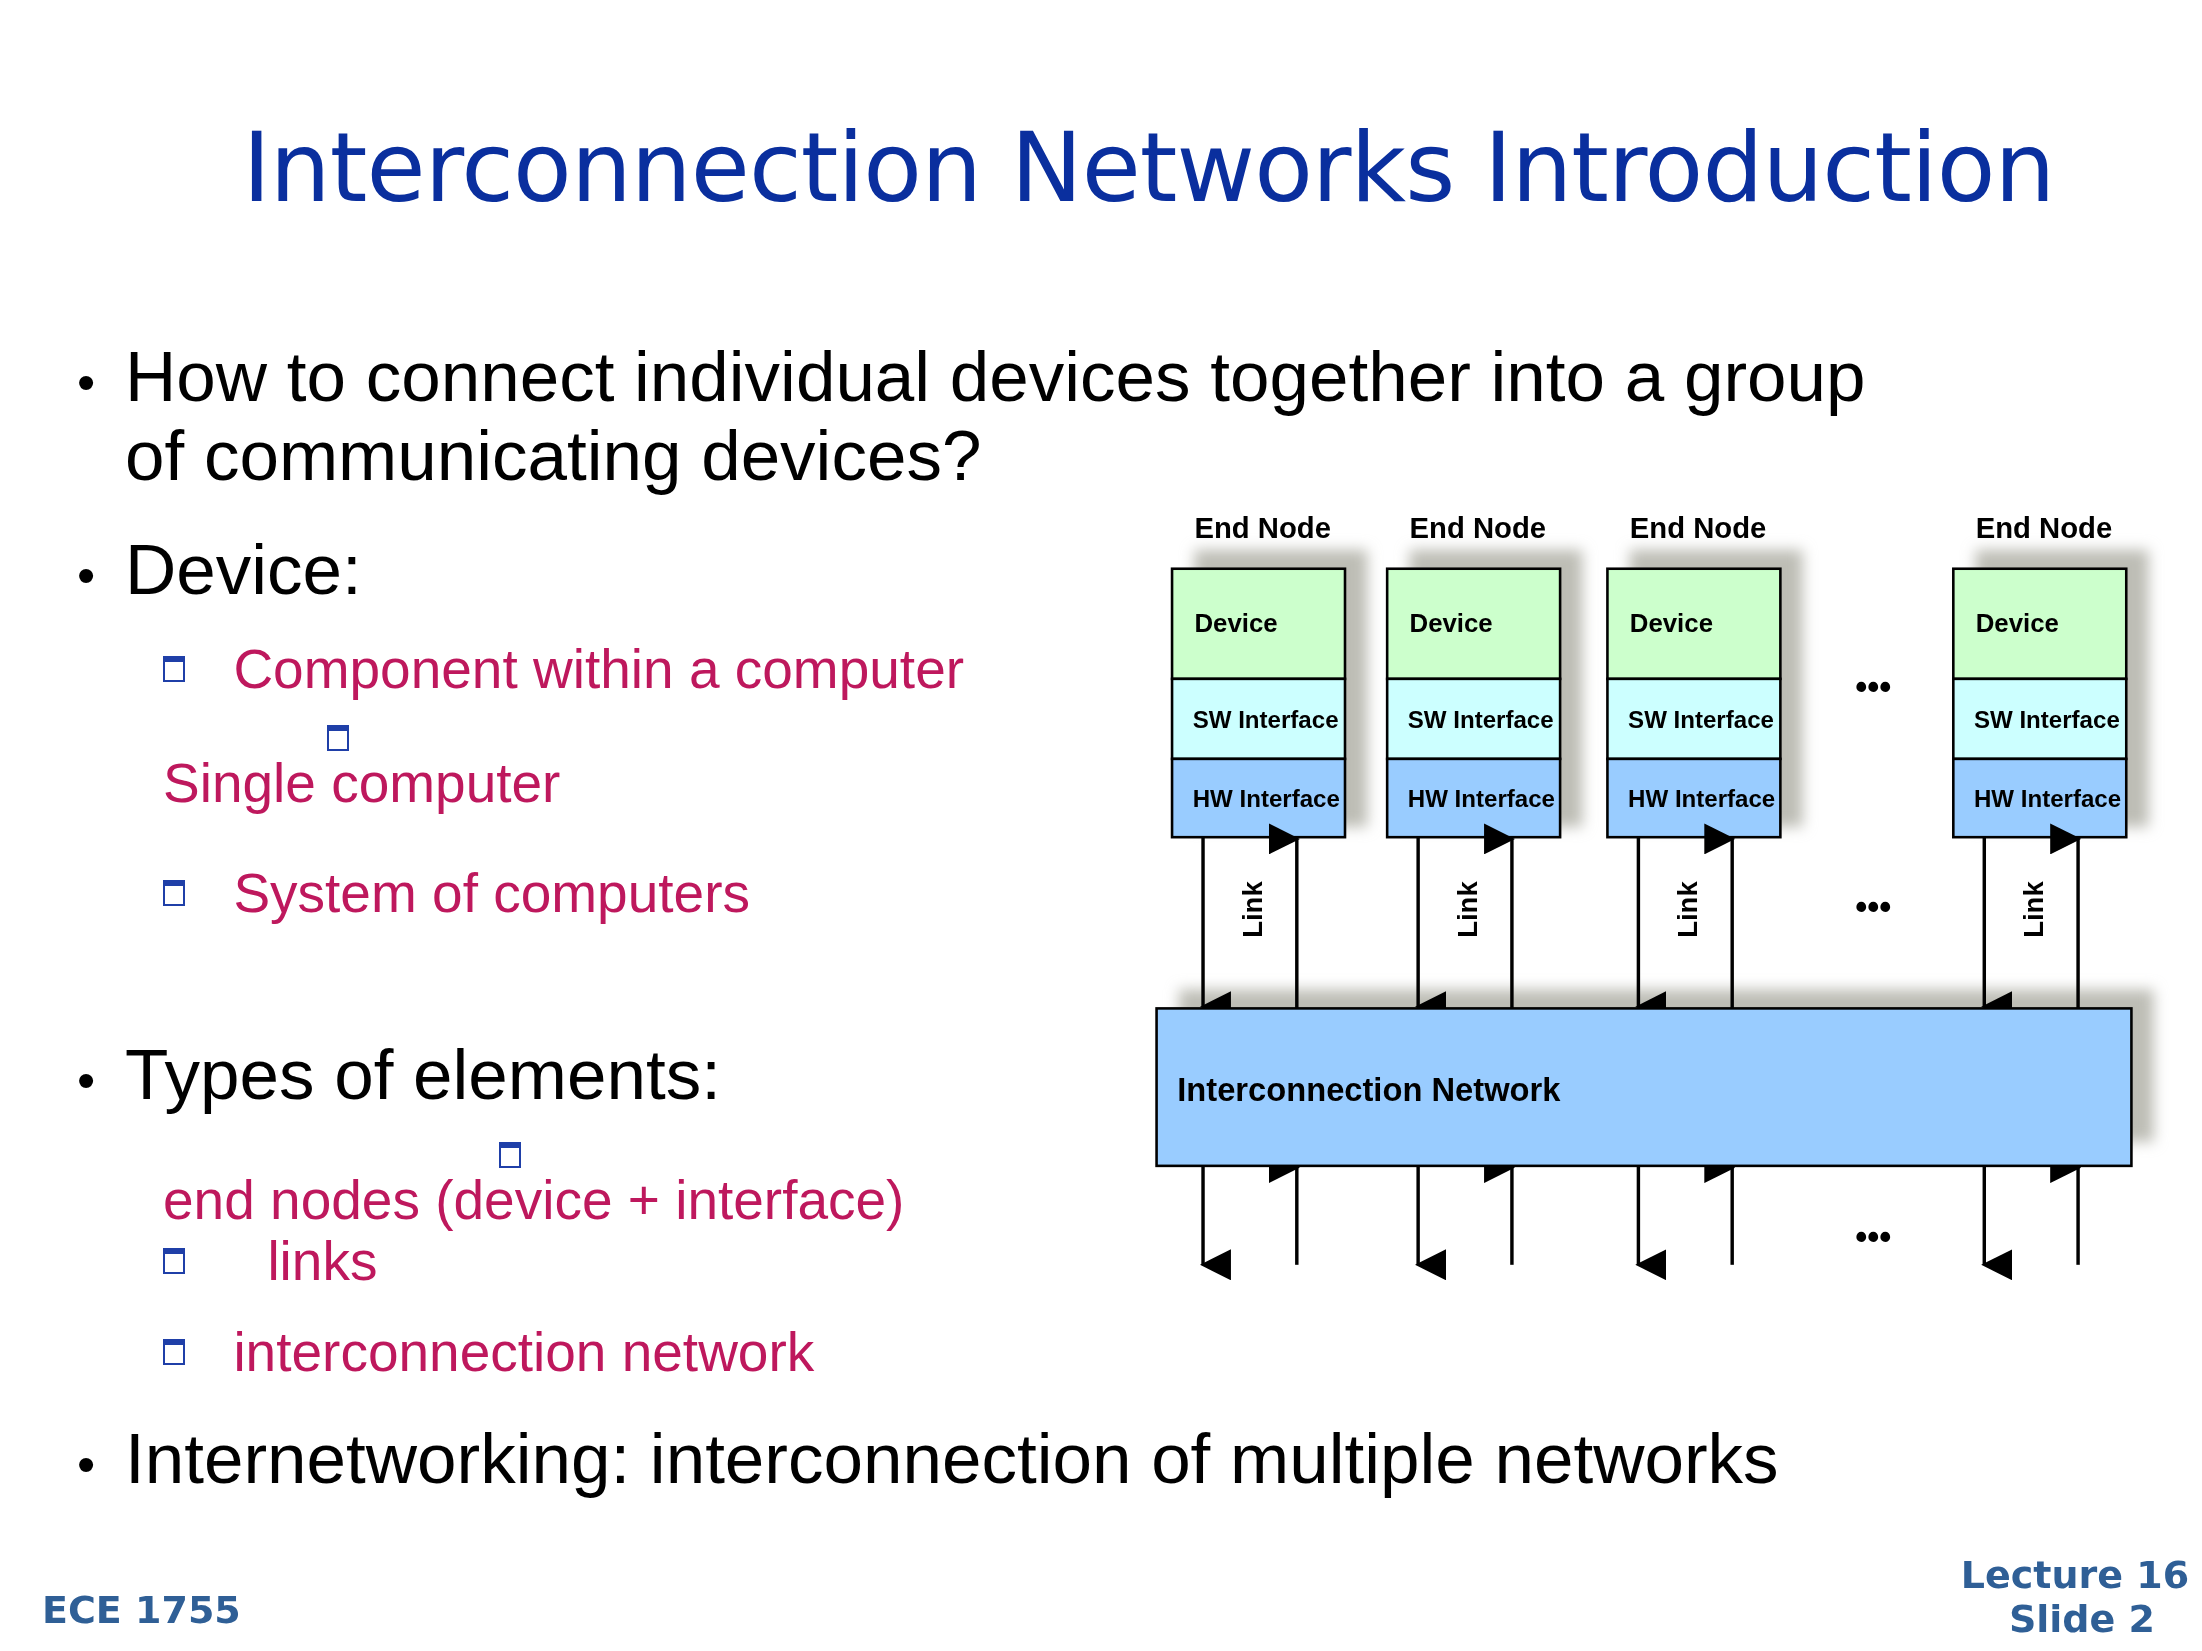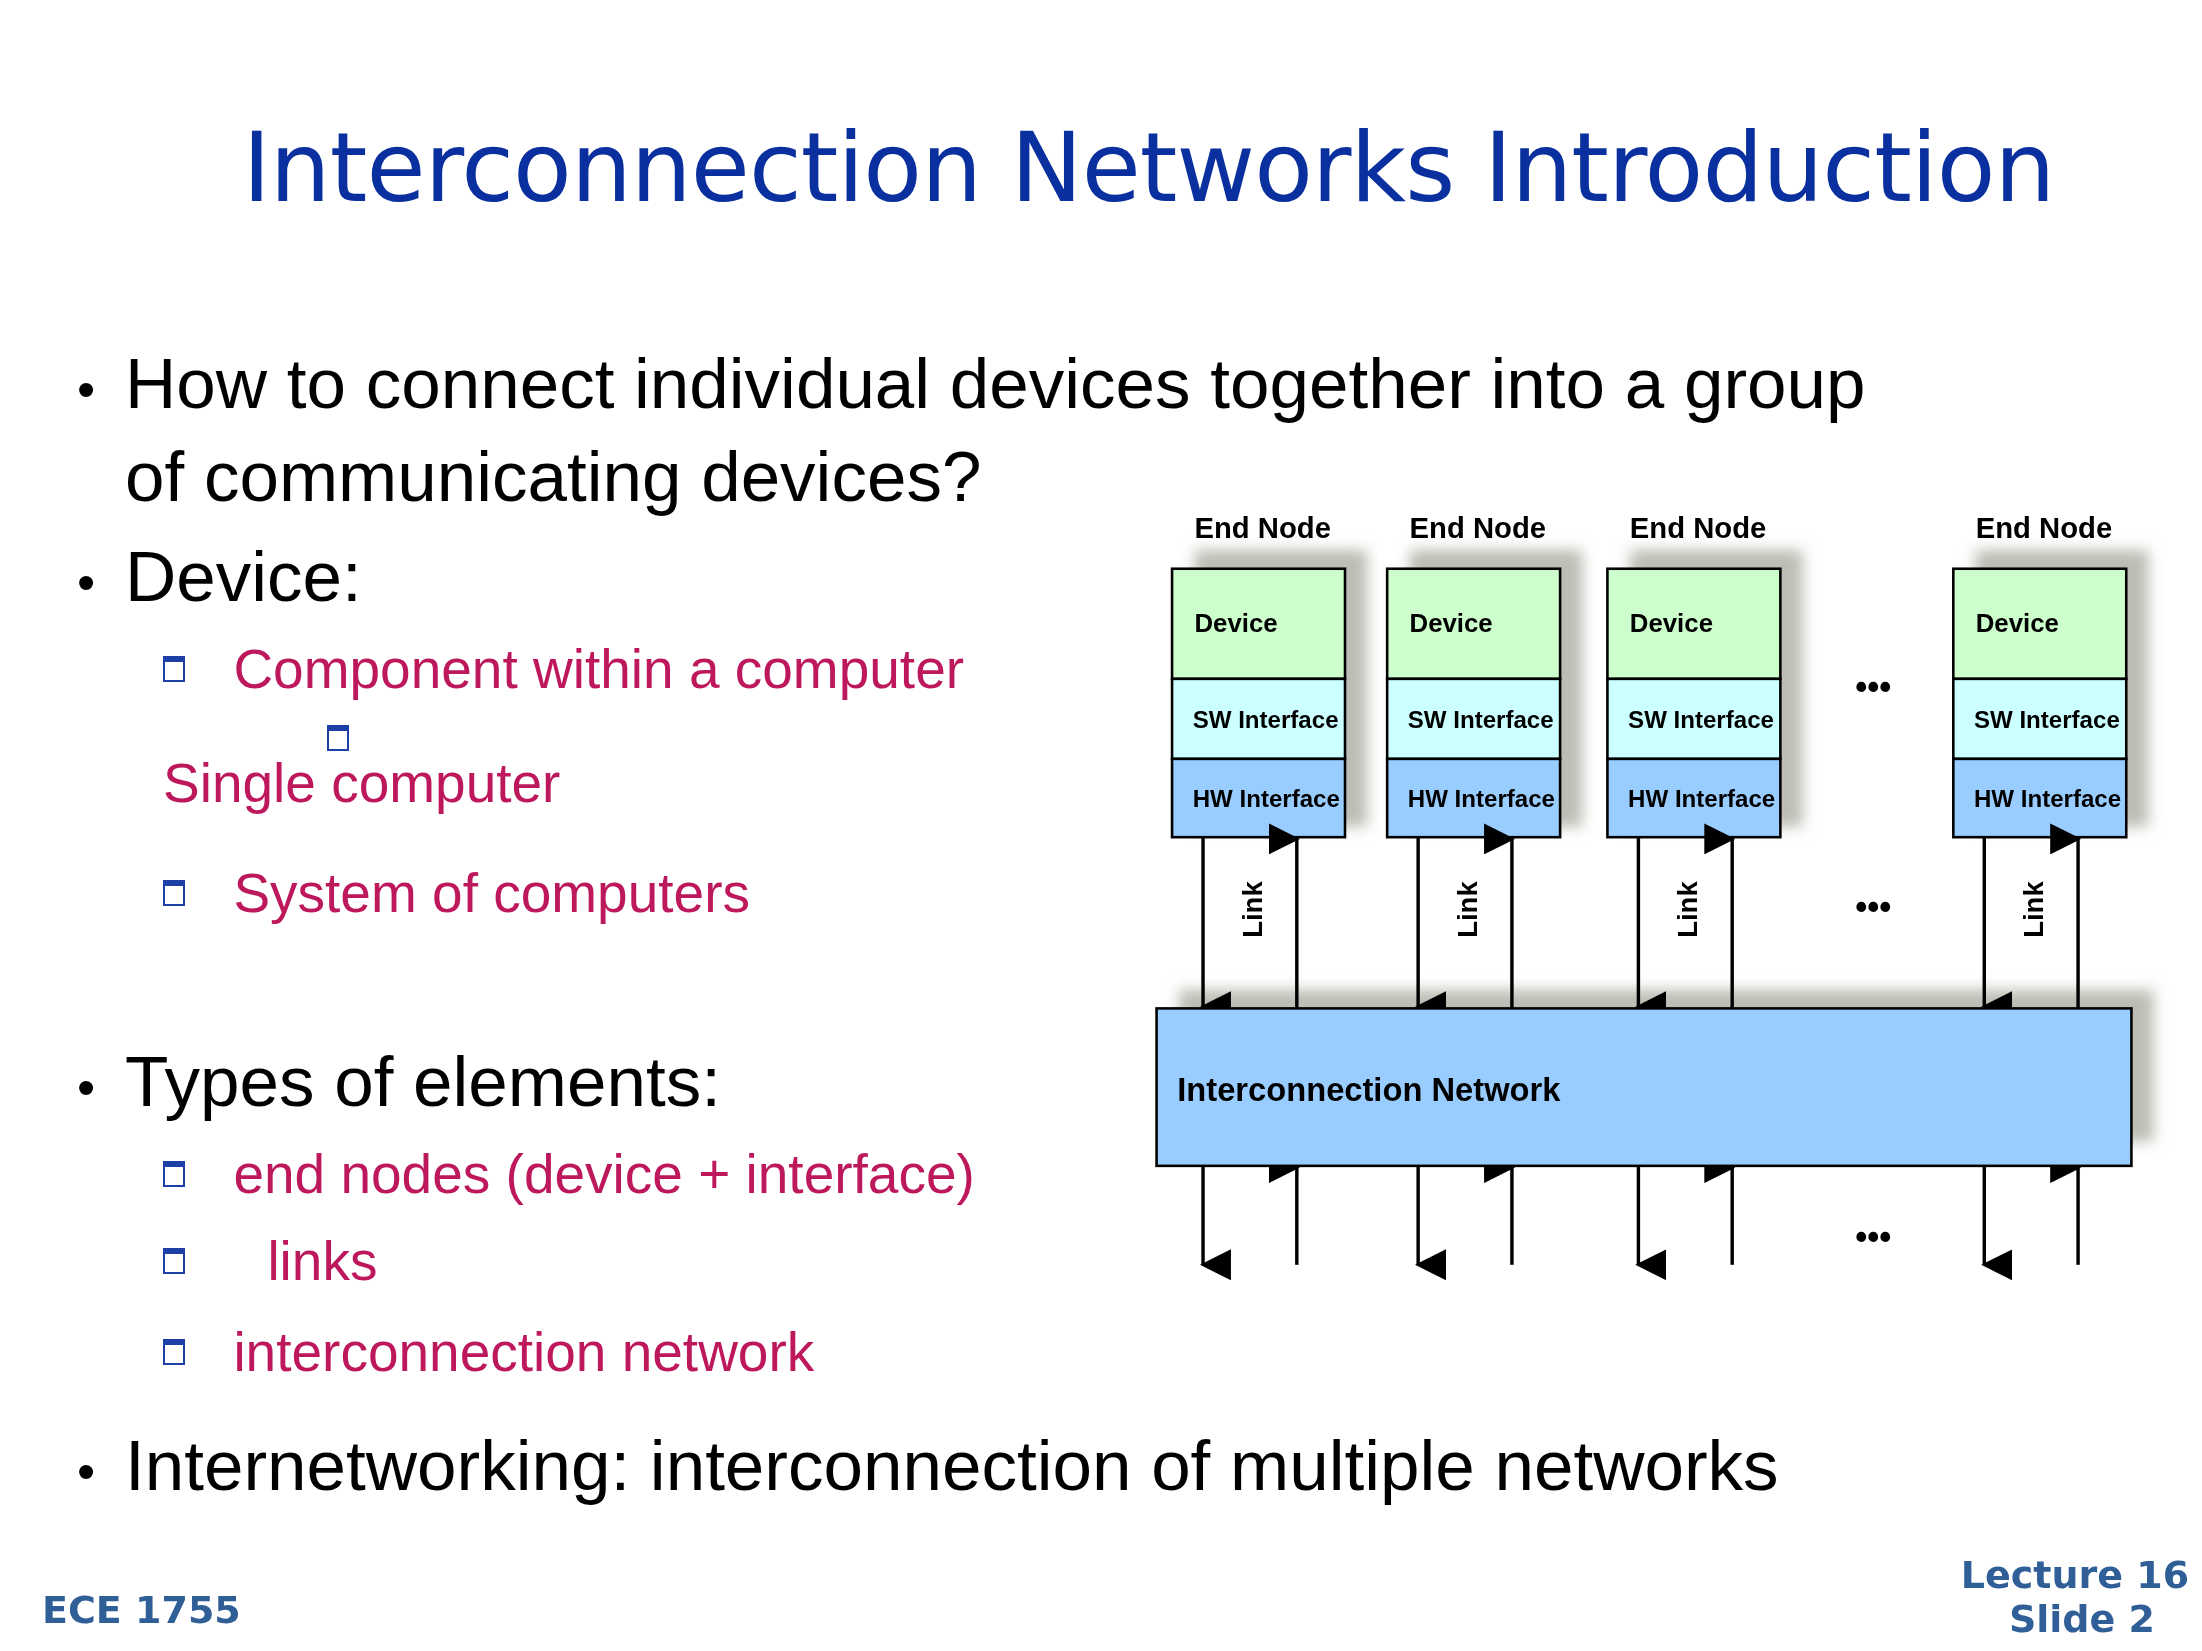--- a/index.html
+++ b/index.html
@@ -1,20 +1,20 @@
 <!DOCTYPE html>
 <html style="font-size:13.8px"><head>
 <meta charset="utf-8">
 <style>
   html, body { margin:0; padding:0; }
   body { width:2203px; height:1652px; background:#ffffff; position:relative; overflow:hidden; font-family:"DejaVu Sans", sans-serif; }
   .title { position:absolute; left:172px; top:112px; width:1953px; text-align:center; font-family:"DejaVu Sans", sans-serif; font-size:96px; color:#0a2f9e; letter-spacing:-0.9px; white-space:nowrap; }
   .bl { position:absolute; left:77px; font-family:"Liberation Sans", sans-serif; color:#000; white-space:nowrap; }
   .bl .dot { display:inline-block; width:48px; font-size:52px; vertical-align:middle; }
-  .lvl1 { font-size:71px; line-height:88px; }
+  .lvl1 { font-size:71px; line-height:74px; }
   .lvl1 .cont { padding-left:48px; display:block; }
   .lvl2 { position:absolute; left:163px; font-family:"Liberation Sans", sans-serif; font-size:55px; color:#be185d; white-space:nowrap; display:flex; align-items:center; }
   .sq { width:22.4px; height:26px; border:2.6px solid #1f3fa8; border-top-width:6px; background:#fff; margin-right:48px; box-sizing:border-box; }
   .footer { position:absolute; font-family:"DejaVu Sans", sans-serif; font-weight:bold; color:#2f5f96; font-size:38px; white-space:nowrap; }
   svg text { font-family:"Liberation Sans", sans-serif; }
 </style>
 </head>
 <body>
 
 <div class="title">Interconnection Networks Introduction</div>
@@ -36,21 +36,21 @@
     <span>Single computer</span>
   </div>
 <div class="lvl2" style="top:861px;">
     <span class="sq"></span>
     <span>System of computers</span>
   </div>
 
 <div class="bl lvl1" style="top:1038px;">
   <span class="dot">•</span><span>Types of elements:</span>
 </div>
-<div class="lvl2" style="top:1142px;">
+<div class="lvl2" style="top:1142px;flex-direction:column;">
     <span class="sq"></span>
     <span>end nodes (device + interface)</span>
   </div>
 <div class="lvl2" style="top:1229px;gap:34px;">
     <span class="sq"></span>
     <span>links</span>
   </div>
 <div class="lvl2" style="top:1320px;">
     <span class="sq"></span>
     <span>interconnection network</span>

